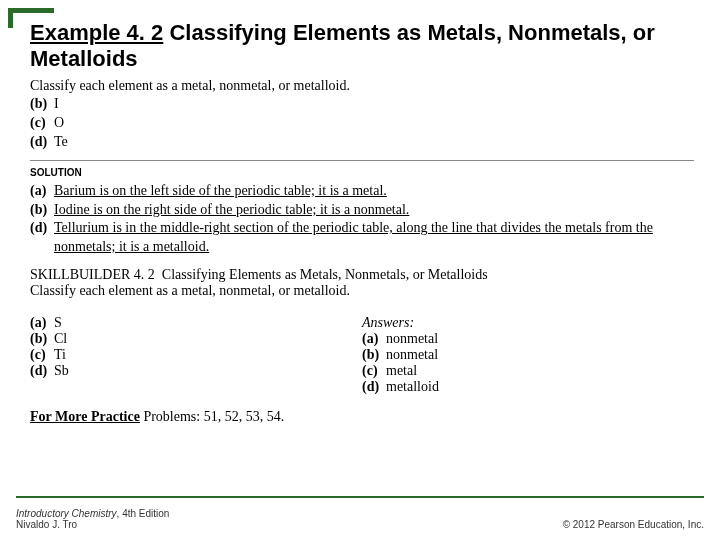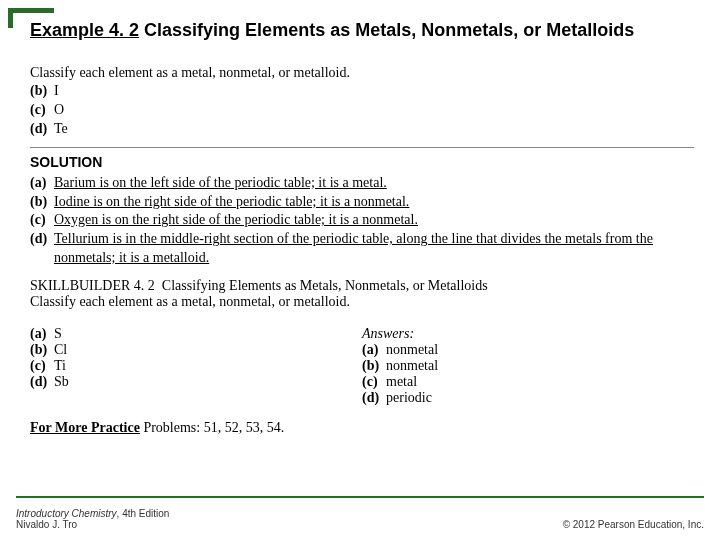--- a/index.html
+++ b/index.html
@@ -19,33 +19,33 @@
     height: 20px;
     border-top: 5px solid #2a6b2a;
     border-left: 5px solid #2a6b2a;
   }
   .content {
     padding: 20px 26px 0 30px;
   }
   .title {
     font-family: Arial, Helvetica, sans-serif;
     font-weight: bold;
-    font-size: 18px;
+    font-size: 22px;
     color: #000;
-    margin-bottom: 24px;
+    margin-bottom: 6px;
   }
   .title .underline { text-decoration: underline; }
   .prompt { font-size: 14px; margin-bottom: 1px; }
   .items .row { font-size: 14px; line-height: 1.35; }
   .row .lab { display: inline-block; width: 24px; font-weight: bold; }
   .hr { border: none; border-top: 1px solid #888; margin: 8px 0 6px 0; }
   .solution-h {
     font-family: Arial, Helvetica, sans-serif;
     font-weight: bold;
-    font-size: 14px;
+    font-size: 10px;
     margin-bottom: 4px;
   }
   .sol-items .srow { font-size: 14px; line-height: 1.35; padding-left: 0; text-indent: -24px; margin-left: 24px; text-decoration: underline; }
   .srow .lab { font-weight: bold; display: inline-block; width: 24px; text-indent: 0; }
   .skill { margin-top: 10px; font-size: 14px; }
   .skill .sk-title { font-weight: normal; }
   .two-col { display: flex; margin-top: 16px; font-size: 14px; }
   .col { flex: 1; }
   .ans-h { font-style: italic; }
   .ans .arow .lab { font-weight: bold; display: inline-block; width: 24px; }
@@ -88,42 +88,41 @@
     <div class="row"><span class="lab">(c)</span><span>O</span></div>
     <div class="row"><span class="lab">(d)</span><span>Te</span></div>
   </div>
 
   <hr class="hr">
 
   <div class="solution-h">SOLUTION</div>
   <div class="sol-items">
     <div class="srow"><span class="lab">(a)</span><span>Barium is on the left side of the periodic table; it is a metal.</span></div>
     <div class="srow"><span class="lab">(b)</span><span>Iodine is on the right side of the periodic table; it is a nonmetal.</span></div>
-    <div class="srow"><span class="lab">(c)</span><span>Oxygen is on the right side of the periodic table; it is a nonmetal.</span></div>
     <div class="srow"><span class="lab">(d)</span><span>Tellurium is in the middle-right section of the periodic table, along the line that divides the metals from the nonmetals; it is a metalloid.</span></div>
   </div>
 
   <div class="skill">
     <span class="sk-title">SKILLBUILDER 4. 2</span>&nbsp;&nbsp;<span>Classifying Elements as Metals, Nonmetals, or Metalloids</span><br>
     <span>Classify each element as a metal, nonmetal, or metalloid.</span>
   </div>
 
   <div class="two-col">
     <div class="col">
       <div class="row"><span class="lab">(a)</span><span>S</span></div>
       <div class="row"><span class="lab">(b)</span><span>Cl</span></div>
       <div class="row"><span class="lab">(c)</span><span>Ti</span></div>
       <div class="row"><span class="lab">(d)</span><span>Sb</span></div>
     </div>
     <div class="col ans">
       <div class="ans-h">Answers:</div>
       <div class="arow"><span class="lab">(a)</span><span>nonmetal</span></div>
       <div class="arow"><span class="lab">(b)</span><span>nonmetal</span></div>
       <div class="arow"><span class="lab">(c)</span><span>metal</span></div>
-      <div class="arow"><span class="lab">(d)</span><span>periodic</span></div>
+      <div class="arow"><span class="lab">(d)</span><span>metalloid</span></div>
     </div>
   </div>
 
   <div class="more">
     <span class="mh">For More Practice</span><span> Problems: 51, 52, 53, 54.</span>
   </div>
 
 </div>
 
 <div class="footer-rule"></div>

